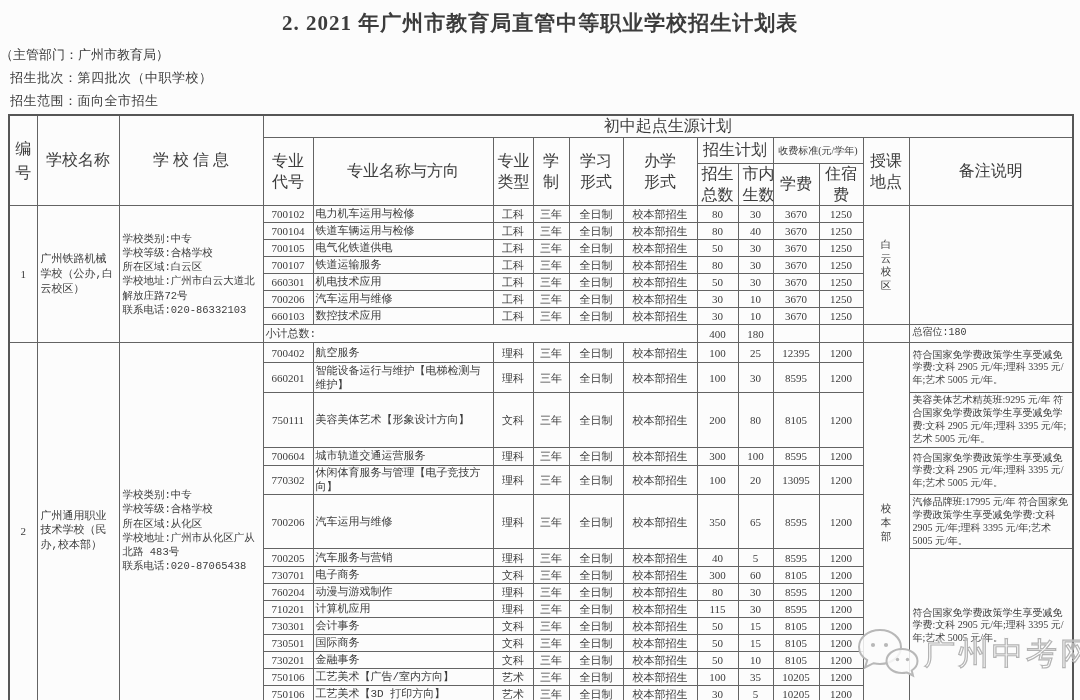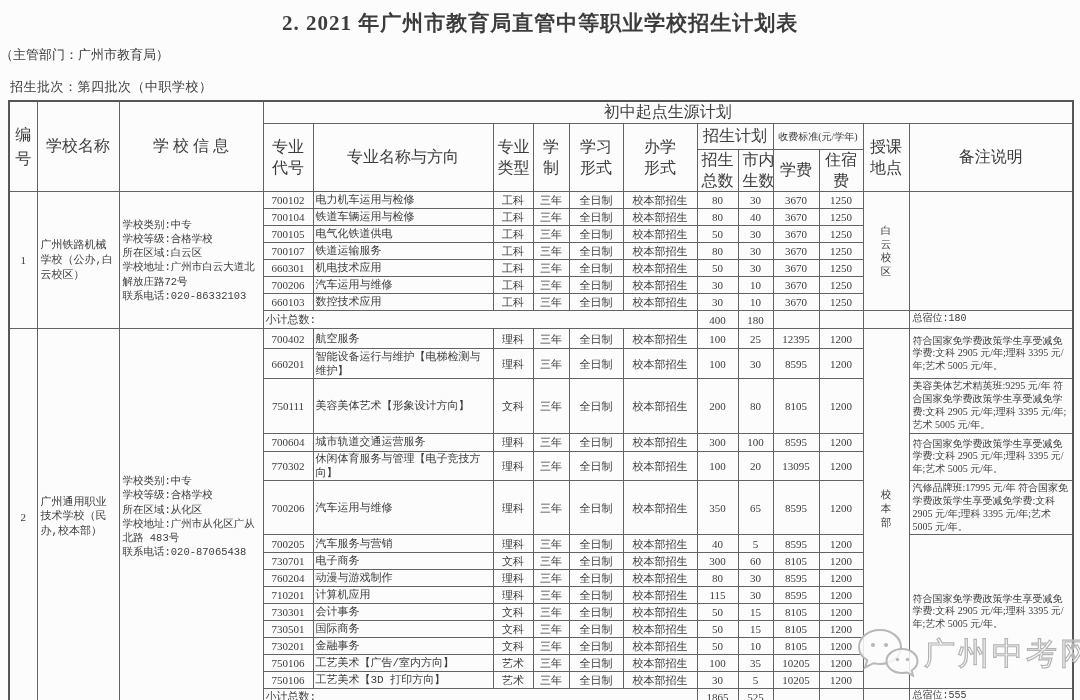--- a/index.html
+++ b/index.html
@@ -2,21 +2,21 @@
 <html><head>
 <meta charset="utf-8">
 <style>
   html,body{margin:0;padding:0;}
   body{
     width:1080px;height:700px;background:#fcfcfc;overflow:hidden;position:relative;
     font-family:"Liberation Serif","DejaVu Serif",serif;color:#3c3c3c;
   }
   .title{ text-align:center;font-size:21px;font-weight:bold;letter-spacing:1px;padding-top:9px;}
   .subtitle{ text-align:left;font-size:13px;margin-top:9px;}
-  .meta{ font-size:13px;margin-left:10px;margin-top:14px;letter-spacing:.5px;}
+  .meta{ font-size:13px;margin-left:10px;margin-top:5px;letter-spacing:.5px;}
   .meta:first-of-type{margin-top:12px;}
   table{border-collapse:collapse;table-layout:fixed;width:1064px;margin:4px 0 0 8px;border:2px solid #565656;}
   td{border:1px solid #636363;font-size:11px;text-align:center;vertical-align:middle;padding:0 2px;overflow:hidden;line-height:1.3;}
   .l{text-align:left;font-family:Liberation Mono, monospace;}
   .hdr{font-size:16px;}
   .s1{display:inline-block;width:1.15em;word-break:break-all;line-height:1.5;}
   .s2{display:inline-block;width:2.25em;word-break:break-all;line-height:1.3;}
   .fee-hdr{font-size:10px;padding:0;}
   .info{font-size:10.5px;line-height:1.35;padding:5px 3px;}
   .sname{font-size:11px;line-height:1.35;padding:14px 3px;}
@@ -34,20 +34,21 @@
     color:rgba(252,252,252,.55);-webkit-text-stroke:1.2px #b3b3b3;
   }
 </style>
 </head>
 <body>
 
 <div>
   <div class="title">2. 2021 年广州市教育局直管中等职业学校招生计划表</div>
   <div class="subtitle">（主管部门：广州市教育局）</div>
   <div class="meta">招生批次：第四批次（中职学校）</div>
+  <div class="meta">招生范围：面向全市招生</div>
 
   <table>
     <colgroup>
       <col style="width:28px">
         <col style="width:82px">
         <col style="width:144px">
         <col style="width:50px">
       <col style="width:180px">
         <col style="width:40px">
         <col style="width:36px">

